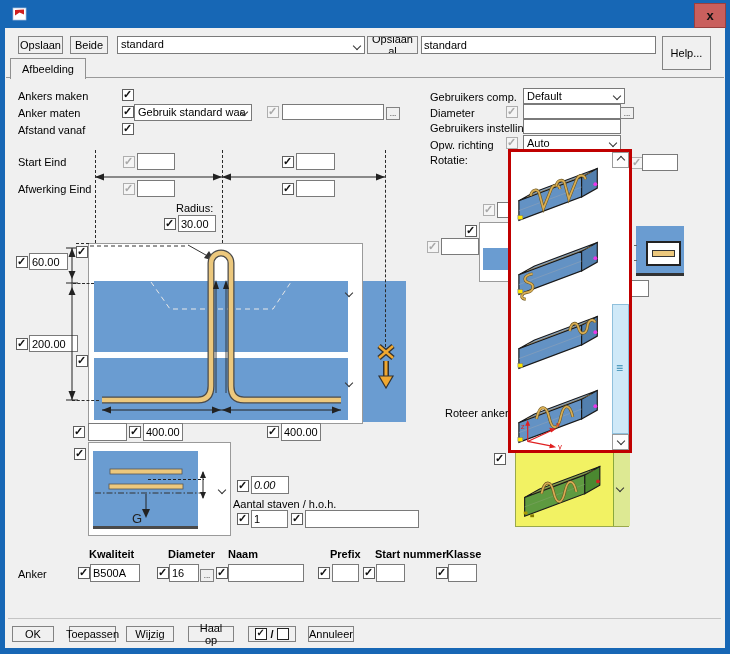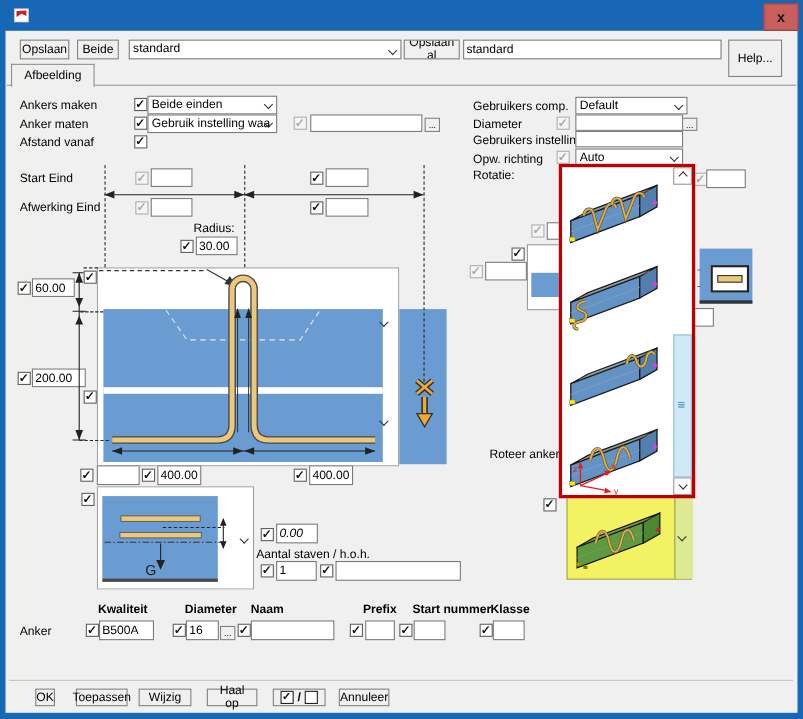--- a/index.html
+++ b/index.html
@@ -71,28 +71,25 @@
       <span>Help...</span>
     </button>
 
   <div class="tabline"></div>
   <div class="tab">
       <span>Afbeelding</span>
     </div>
 
   <span class="lbl" style="left:18px;top:90px">Ankers maken</span>
   <span class="cb on" style="left:122px;top:89px"></span>
-  <div class="dd" style="left:134px;top:87px;width:118px;height:17px">
-    <span>Beide einden</span><span class="chev"></span>
-  </div>
 
   <span class="lbl" style="left:18px;top:107px">Anker maten</span>
   <span class="cb on" style="left:122px;top:106px"></span>
   <div class="dd" style="left:134px;top:104px;width:118px;height:17px">
-    <span>Gebruik  instelling waa</span><span class="chev"></span>
+    <span>Gebruik  standard waa</span><span class="chev"></span>
   </div>
   <span class="cb dis" style="left:267px;top:106px"></span>
   <input class="field" style="left: 282px; top: 104px; width: 102px; height: 16px;">
   <button class="btn" style="left:386px;top:107px;width:14px;height:13px;font-size:8px">
       <span>...</span>
     </button>
 
   <span class="lbl" style="left:18px;top:124px">Afstand vanaf</span>
   <span class="cb on" style="left:122px;top:123px"></span>
 
@@ -357,21 +354,21 @@
   <span class="cb on" style="left:216px;top:567px"></span>
   <input class="field" style="left: 228px; top: 564px; width: 76px; height: 18px;">
   <span class="cb on" style="left:318px;top:567px"></span>
   <input class="field" style="left: 332px; top: 564px; width: 27px; height: 18px;">
   <span class="cb on" style="left:363px;top:567px"></span>
   <input class="field" style="left: 376px; top: 564px; width: 29px; height: 18px;">
   <span class="cb on" style="left:436px;top:567px"></span>
   <input class="field" style="left: 448px; top: 564px; width: 29px; height: 18px;">
 
   <div class="abs" style="left:8px;top:618px;width:713px;border-top:1px solid #c4c4c4"></div>
-  <button class="btn" style="left:32px;top:626px;width:18px;height:16px">
+  <button class="btn" style="left:12px;top:626px;width:42px;height:16px">
       <span>OK</span>
     </button>
   <button class="btn" style="left:69px;top:626px;width:47px;height:16px">
       <span>Toepassen</span>
     </button>
   <button class="btn" style="left:126px;top:626px;width:48px;height:16px">
       <span>Wijzig</span>
     </button>
   <button class="btn" style="left:188px;top:626px;width:46px;height:16px">
       <span>Haal op</span>

